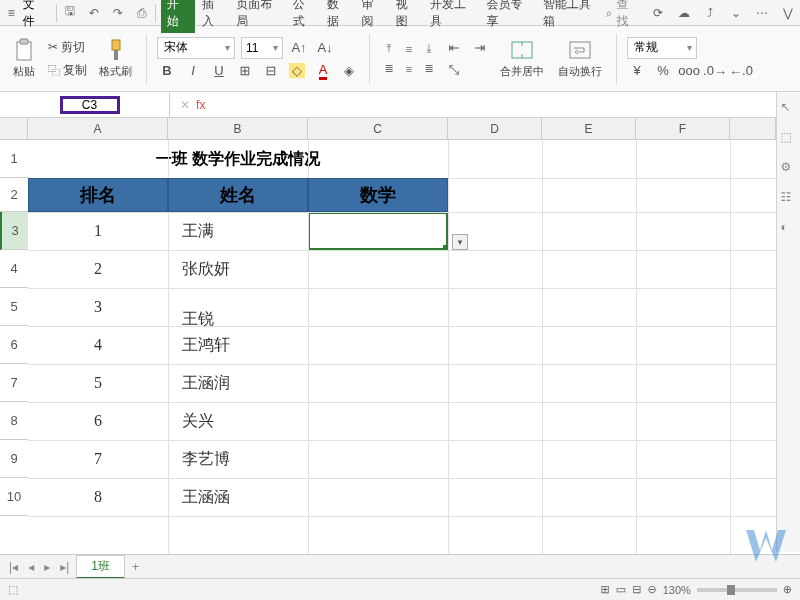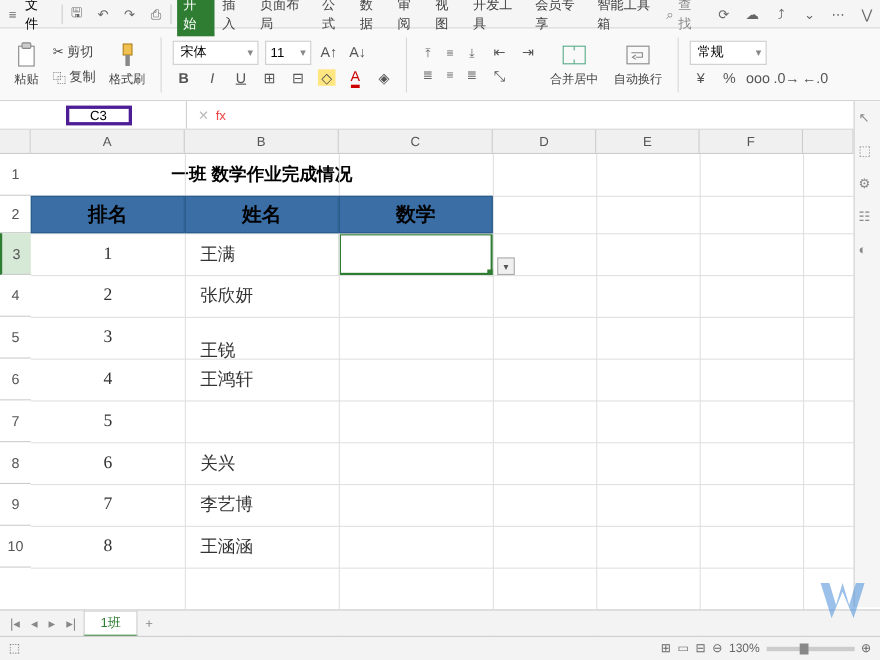--- a/index.html
+++ b/index.html
@@ -306,20 +306,21 @@
         <div class="header-cell" style="left: 280px; width: 140px;">数学</div>
         <div class="data-cell rank" style="left: 0px; top: 94px; width: 140px;">1</div>
         <div class="data-cell name" style="left: 140px; top: 94px; width: 160px;">王满</div>
         <div class="data-cell rank" style="left: 0px; top: 132px; width: 140px;">2</div>
         <div class="data-cell name" style="left: 140px; top: 132px; width: 140px;">张欣妍</div>
         <div class="data-cell rank" style="left: 0px; top: 170px; width: 140px;">3</div>
         <div class="data-cell name" style="left: 140px; top: 170px; width: 140px; margin-top: 12px;">王锐</div>
         <div class="data-cell rank" style="left: 0px; top: 208px; width: 140px;">4</div>
         <div class="data-cell name" style="left: 140px; top: 208px; width: 140px;">王鸿轩</div>
         <div class="data-cell rank" style="left: 0px; top: 246px; width: 140px;">5</div>
+        <div class="data-cell name" style="left: 140px; top: 246px; width: 140px;">王涵润</div>
         <div class="data-cell rank" style="left: 0px; top: 284px; width: 140px;">6</div>
         <div class="data-cell name" style="left: 140px; top: 284px; width: 140px;">关兴</div>
         <div class="data-cell rank" style="left: 0px; top: 322px; width: 140px;">7</div>
         <div class="data-cell name" style="left: 140px; top: 322px; width: 140px;">李艺博</div>
         <div class="data-cell rank" style="left: 0px; top: 360px; width: 140px;">8</div>
         <div class="data-cell name" style="left: 140px; top: 360px; width: 140px;">王涵涵</div>
       </div>
   </div>
 </div>
 

